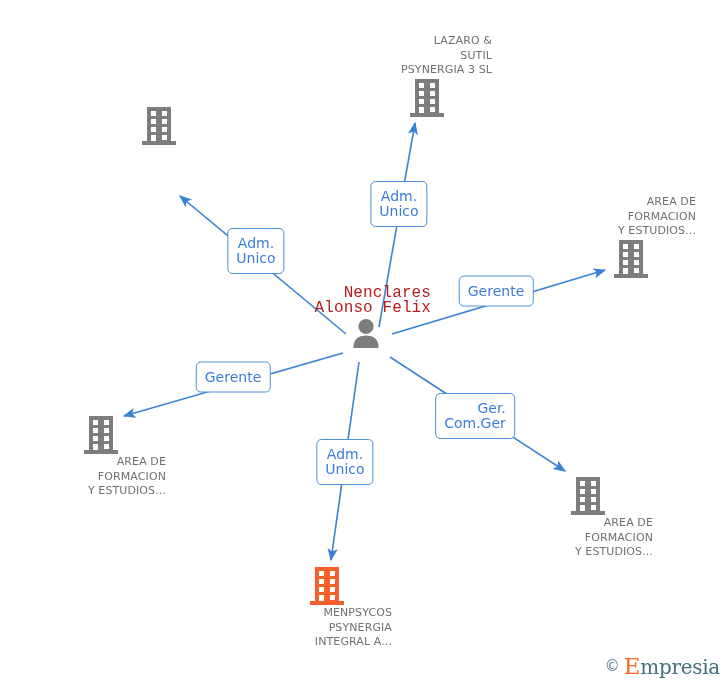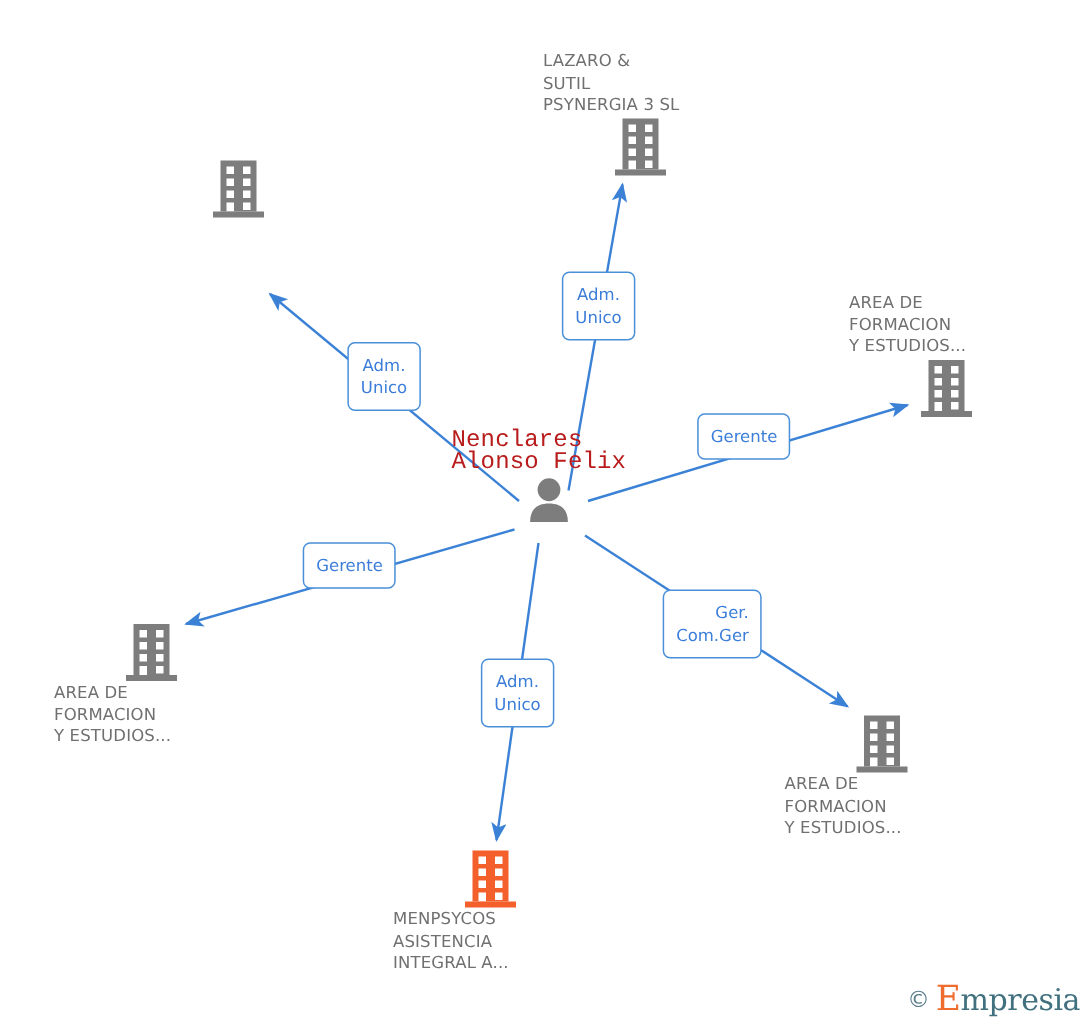--- a/index.html
+++ b/index.html
@@ -17,21 +17,21 @@
   #graph-canvas {
     position: absolute;
     left: 0;
     top: 0;
     width: 728px;
     height: 685px;
   }
   .node {
     position: absolute;
     width: 130px;
-    text-align: left;
+    text-align: right;
     transform: translateX(-65px);
   }
   .node-label {
     font-family: "DejaVu Sans", sans-serif;
     font-size: 11px;
     line-height: 14.5px;
     color: #707070;
     white-space: pre-line;
     letter-spacing: 0.1px;
   }
@@ -50,21 +50,21 @@
   .icon-wrap.person-icon-wrap {
     height: 34px;
   }
   .edge-badge {
     position: absolute;
     background: #ffffff;
     border: 1px solid #4a90d9;
     border-radius: 5px;
     color: #3b7dd8;
     font-family: "DejaVu Sans", sans-serif;
-    font-size: 11px;
+    font-size: 14px;
     line-height: 15px;
     text-align: center;
     padding: 7px 8px;
     white-space: pre-line;
     box-sizing: border-box;
     transform: translate(-50%, -50%);
   }
   #watermark {
     position: absolute;
     right: 8px;
@@ -226,21 +226,21 @@
       <rect x="11" y="14" width="5" height="5" fill="#ffffff"></rect>
       <rect x="22" y="14" width="5" height="5" fill="#ffffff"></rect>
       <rect x="11" y="22" width="5" height="5" fill="#ffffff"></rect>
       <rect x="22" y="22" width="5" height="5" fill="#ffffff"></rect>
       <rect x="11" y="30" width="5" height="6" fill="#ffffff"></rect>
       <rect x="22" y="30" width="5" height="5" fill="#ffffff"></rect>
       <rect x="2" y="36" width="34" height="4" fill="#f4602c"></rect>
     </svg>
   </div>
   <div class="node-label">MENPSYCOS
-ASISTENCIA
+PSYNERGIA
 INTEGRAL A...</div>
 </div>
 
 <div class="edge-badge" style="left:399px; top:204px;">Adm.
 Unico</div>
 <div class="edge-badge" style="left:256px; top:251px;">Adm.
 Unico</div>
 <div class="edge-badge" style="left:496px; top:291px;">Gerente</div>
 <div class="edge-badge" style="left:233px; top:377px;">Gerente</div>
 <div class="edge-badge" style="left:475px; top:416px;text-align:right;">Ger.

